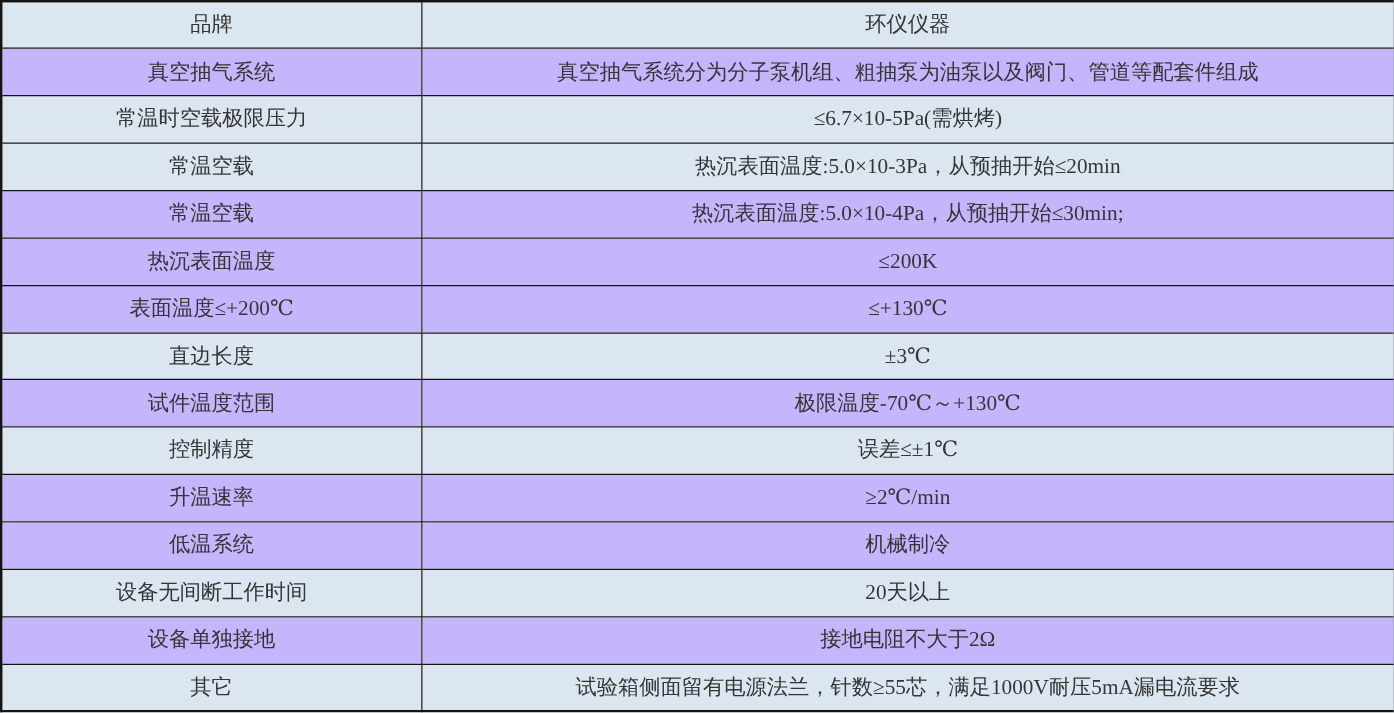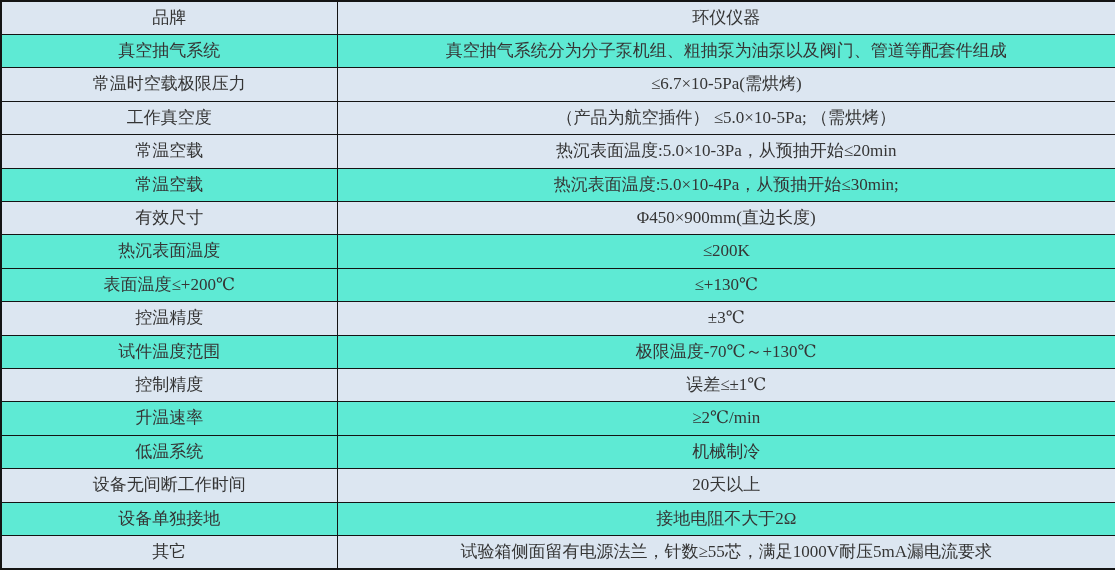--- a/index.html
+++ b/index.html
@@ -28,21 +28,21 @@
     vertical-align: middle;
     font-size: 17px;
     line-height: 1.2;
     color: #353535;
     padding: 0 16px;
     overflow: hidden;
     white-space: nowrap;
   }
   table.spec-table tr { height: 27px; }
   table.spec-table tr.shaded td { background: #dce6f1; }
-  table.spec-table tr.plain td { background: #5eead4; }
+  table.spec-table tr.plain td { background: #c4b5fd; }
 </style>
 </head>
 <body>
 
 <table class="spec-table">
   <colgroup>
     <col class="col-label">
     <col class="col-value">
   </colgroup>
   <tbody>
@@ -52,45 +52,37 @@
       </tr>
       <tr class="plain">
         <td>真空抽气系统</td>
         <td>真空抽气系统分为分子泵机组、粗抽泵为油泵以及阀门、管道等配套件组成</td>
       </tr>
       <tr class="shaded">
         <td>常温时空载极限压力</td>
         <td>≤6.7×10-5Pa(需烘烤)</td>
       </tr>
       <tr class="shaded">
-        <td>工作真空度</td>
-        <td>（产品为航空插件） ≤5.0×10-5Pa; （需烘烤）</td>
-      </tr>
-      <tr class="shaded">
         <td>常温空载</td>
         <td>热沉表面温度:5.0×10-3Pa，从预抽开始≤20min</td>
       </tr>
       <tr class="plain">
         <td>常温空载</td>
         <td>热沉表面温度:5.0×10-4Pa，从预抽开始≤30min;</td>
-      </tr>
-      <tr class="shaded">
-        <td>有效尺寸</td>
-        <td>Φ450×900mm(直边长度)</td>
       </tr>
       <tr class="plain">
         <td>热沉表面温度</td>
         <td>≤200K</td>
       </tr>
       <tr class="plain">
         <td>表面温度≤+200℃</td>
         <td>≤+130℃</td>
       </tr>
       <tr class="shaded">
-        <td>控温精度</td>
+        <td>直边长度</td>
         <td>±3℃</td>
       </tr>
       <tr class="plain">
         <td>试件温度范围</td>
         <td>极限温度-70℃～+130℃</td>
       </tr>
       <tr class="shaded">
         <td>控制精度</td>
         <td>误差≤±1℃</td>
       </tr>

